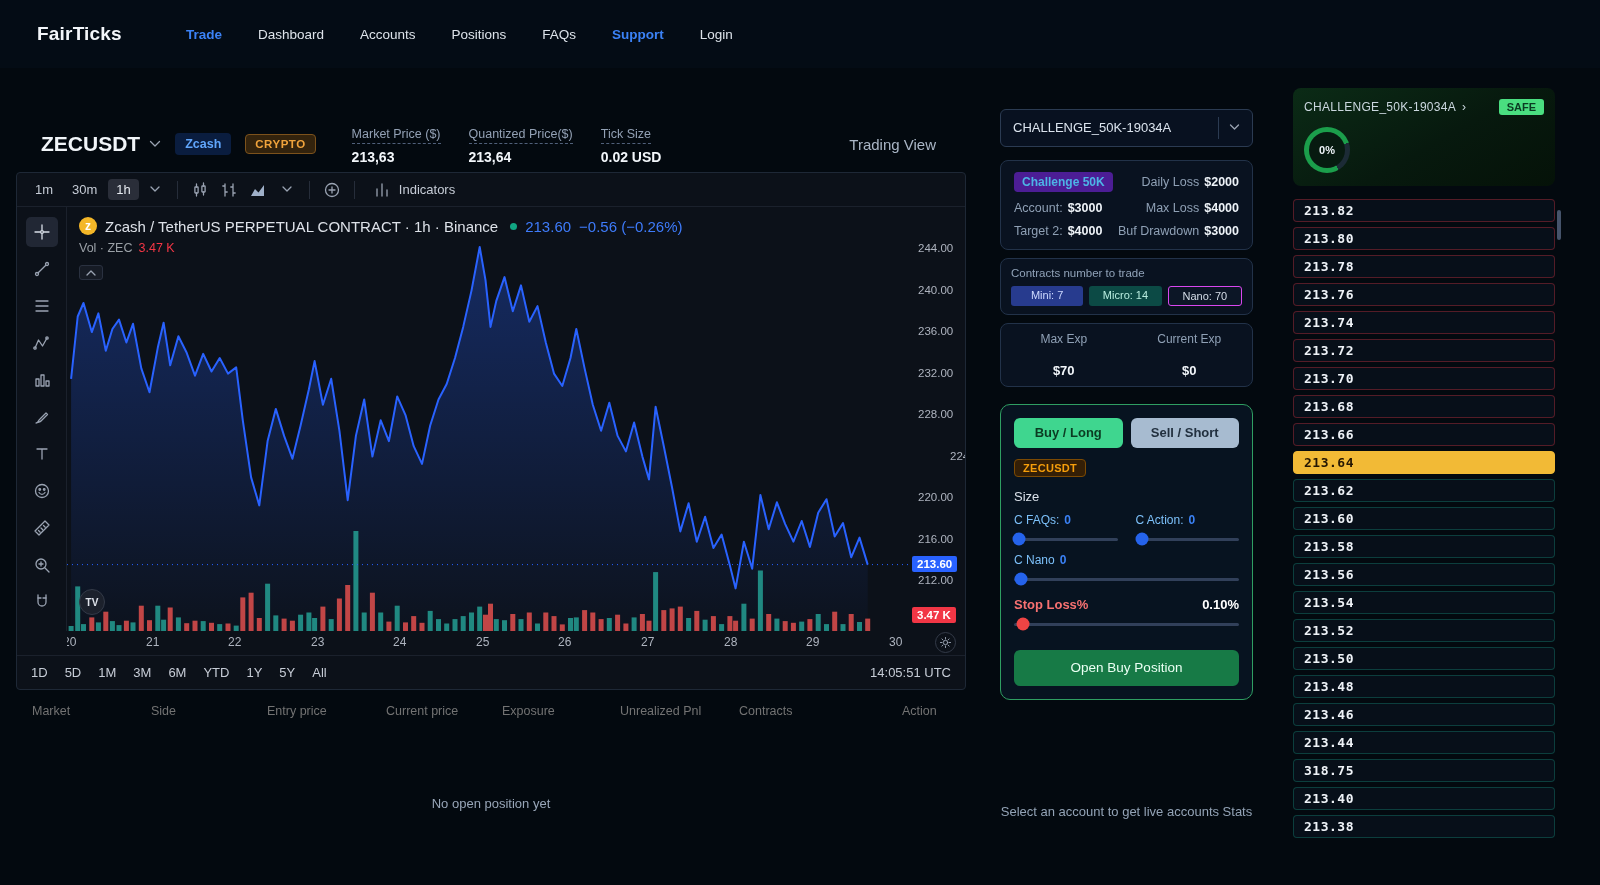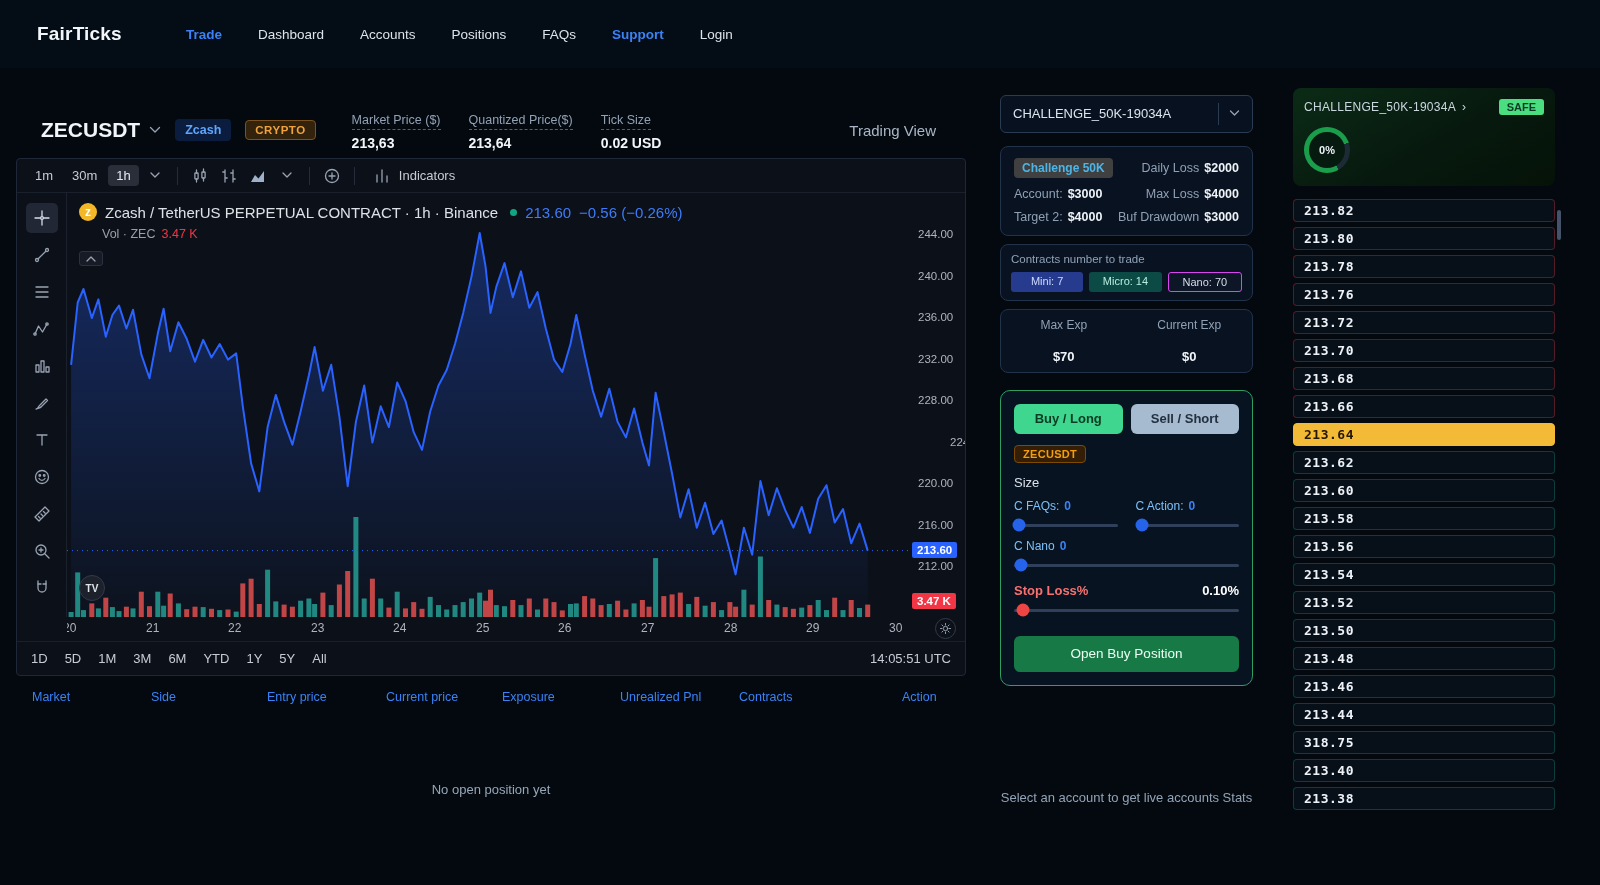--- a/index.html
+++ b/index.html
@@ -49,46 +49,46 @@
   #chart-svg{position:absolute;left:0;top:0;}
   .price-scale{position:absolute;right:0;top:0;bottom:0;width:56px;font-size:11.5px;color:#aeb4bf;}
   .ytick{position:absolute;left:9px;}
   .price-tag{position:absolute;left:3px;background:#2962ff;color:#fff;font-size:11.5px;font-weight:700;padding:2px 5px;border-radius:2px;}
   .vol-tag{position:absolute;left:3px;top:400px;background:#f23645;color:#fff;font-size:11.5px;font-weight:700;padding:2px 5px;border-radius:2px;}
   .legend{position:absolute;left:12px;top:10px;z-index:3;}
   .lg1{display:flex;align-items:center;gap:8px;font-size:15px;color:#dde1e8;}
   .zcoin{width:18px;height:18px;border-radius:50%;background:#f4b728;color:#fff;font-weight:700;font-size:12px;display:flex;align-items:center;justify-content:center;}
   .lgdot{width:7px;height:7px;border-radius:50%;background:#11a683;margin-left:4px;}
   .lgprice{color:#3e7bfa;font-weight:500;}
-  .lg2{margin-top:6px;font-size:12.5px;color:#9aa0a6;display:flex;gap:6px;align-items:center;margin-left:23px;}
+  .lg2{margin-top:6px;font-size:12.5px;color:#9aa0a6;display:flex;gap:6px;align-items:center;}
   .lg2 b{color:#f23645;font-weight:500;}
   .collapse{margin-top:10px;width:24px;height:15px;border:1px solid #2a3140;background:#161b25;border-radius:3px;display:flex;align-items:center;justify-content:center;cursor:pointer;}
   .tvlogo{position:absolute;left:12px;bottom:16px;width:26px;height:26px;border-radius:50%;background:#1c212c;border:1px solid #333a48;color:#dfe3ea;font-weight:700;font-size:10px;display:flex;align-items:center;justify-content:center;z-index:3;cursor:pointer;}
   .ct-axis{position:relative;height:24px;}
   #x-ticks{position:absolute;left:50px;top:4px;width:842px;height:17px;font-size:12px;color:#aeb4bf;overflow:hidden;}
   .xtick{position:absolute;top:0;}
   .gear{position:absolute;right:9px;top:1px;width:21px;height:21px;border-radius:50%;border:1px solid #333a48;display:flex;align-items:center;justify-content:center;cursor:pointer;background:none;padding:0;}
   .ct-ranges{height:34px;border-top:1px solid #1b212c;display:flex;align-items:center;padding:0 14px;gap:17px;font-size:13px;color:#c6ccd6;}
   .ct-ranges span{cursor:pointer;}
   .ct-ranges .clock{margin-left:auto;cursor:default;}
   
   .positions{margin-top:14px;padding:0 3px;}
-  .phead{display:flex;font-size:12.5px;color:#3b82f6;padding-left:13px;}
+  .phead{display:flex;font-size:12.5px;color:#737373;padding-left:13px;}
   .phead span{display:inline-block;}
   .c0{width:119px;} .c1{width:116px;} .c2{width:119px;} .c3{width:116px;}
   .c4{width:118px;} .c5{width:119px;} .c6{width:163px;} .c7{flex:1;}
   .pempty{text-align:center;color:#98a6b8;font-size:13px;margin-top:78px;}
   
   .acct-select{height:38px;border:1px solid #2b3b52;border-radius:6px;background:#081120;display:flex;align-items:center;padding:0 12px;cursor:pointer;}
   .acct-select .val{font-size:13px;color:#dbe4ee;}
   .sel-div{margin-left:auto;width:1px;height:22px;background:#2b3b52;}
   .sel-chev{margin-left:10px;display:flex;}
   .card{border:1px solid #223249;border-radius:8px;background:#091220;}
   .chal{margin-top:13px;padding:11px 13px;display:grid;grid-template-columns:1fr auto;row-gap:9px;align-items:center;}
-  .chal-badge{background:#404040;color:#4db4e6;font-size:12px;font-weight:700;padding:3px 8px;border-radius:4px;justify-self:start;}
+  .chal-badge{background:#4c1d95;color:#4db4e6;font-size:12px;font-weight:700;padding:3px 8px;border-radius:4px;justify-self:start;}
   .kv{font-size:12.5px;}
   .kv .k{color:#8fa0b5;}
   .kv .v{color:#eef3f8;font-weight:700;margin-left:5px;}
   .kv.r{justify-self:end;}
   .contracts{margin-top:8px;padding:8px 10px;}
   .contracts .t{font-size:11.5px;color:#90a2b8;}
   .pills{display:flex;gap:6px;margin-top:7px;}
   .pill{flex:1;text-align:center;font-size:11px;padding:3px 0;border-radius:3px;}
   .pill.mini{background:#273b8e;color:#cdd9ff;}
   .pill.micro{background:#0c4a45;color:#b7ecdf;}
@@ -608,20 +608,23 @@
         <div class="lrow ask">
           <span>213.80</span>
         </div>
         <div class="lrow ask">
           <span>213.78</span>
         </div>
         <div class="lrow ask">
           <span>213.76</span>
         </div>
         <div class="lrow ask">
+          <span>213.74</span>
+        </div>
+        <div class="lrow ask">
           <span>213.72</span>
         </div>
         <div class="lrow ask">
           <span>213.70</span>
         </div>
         <div class="lrow ask">
           <span>213.68</span>
         </div>
         <div class="lrow ask">
           <span>213.66</span>

